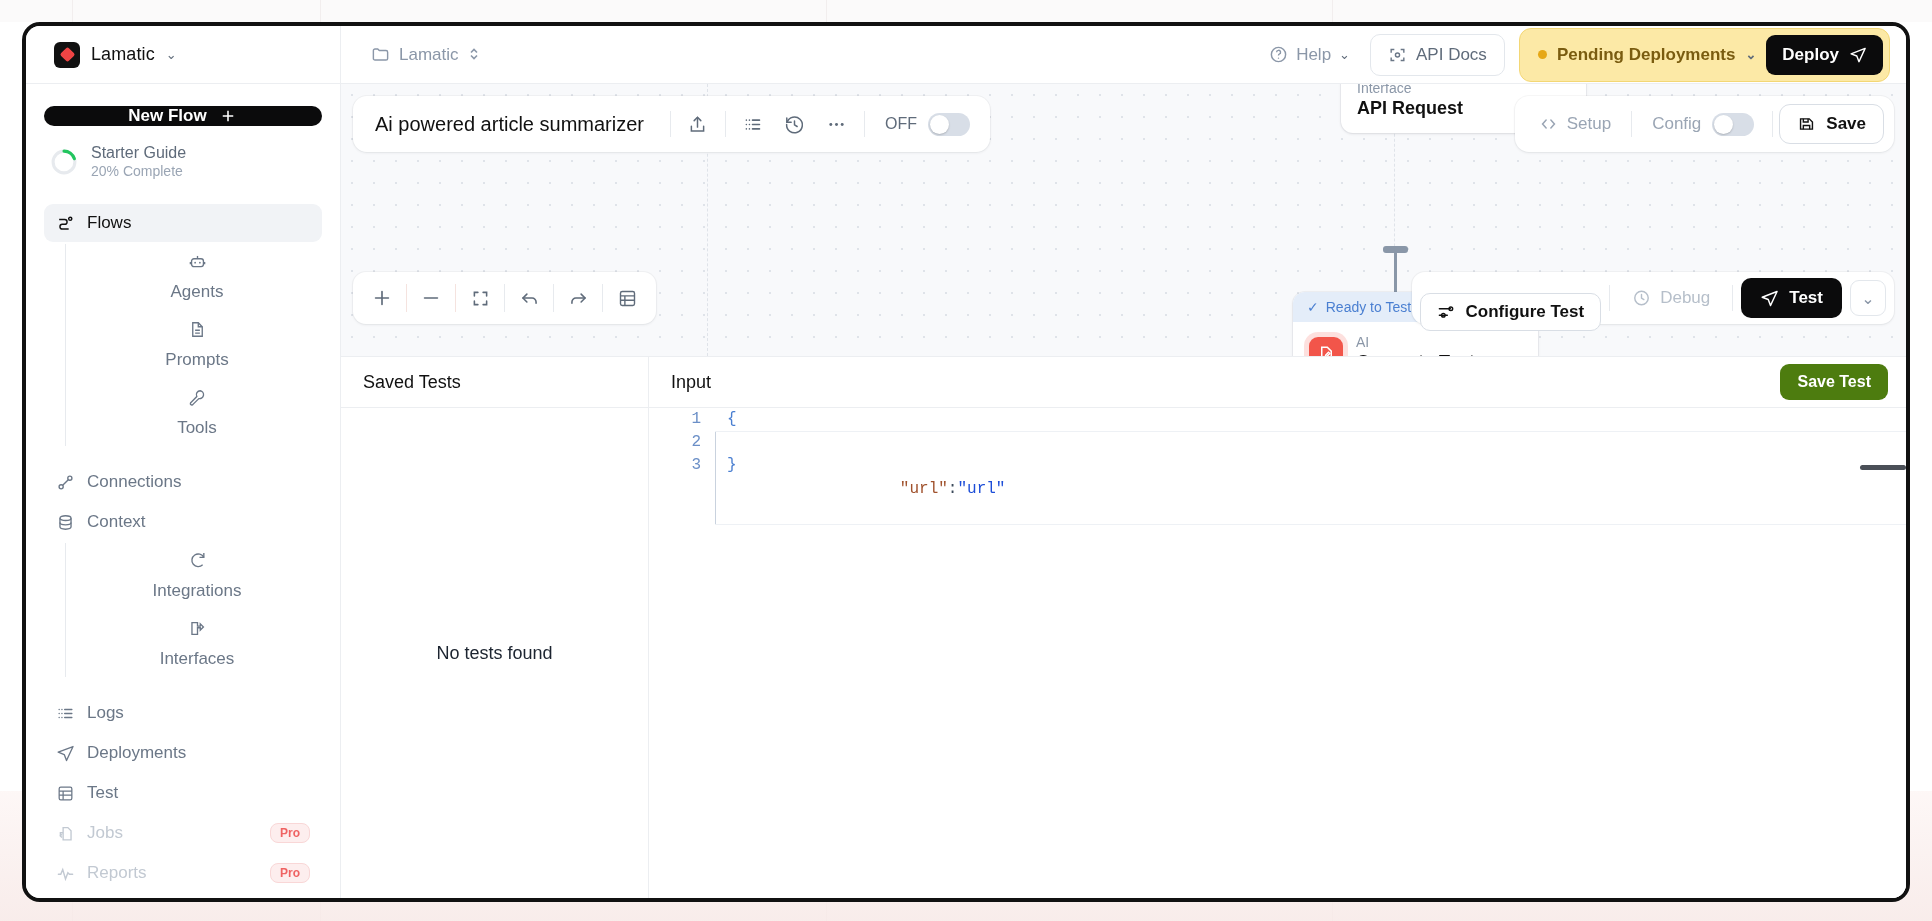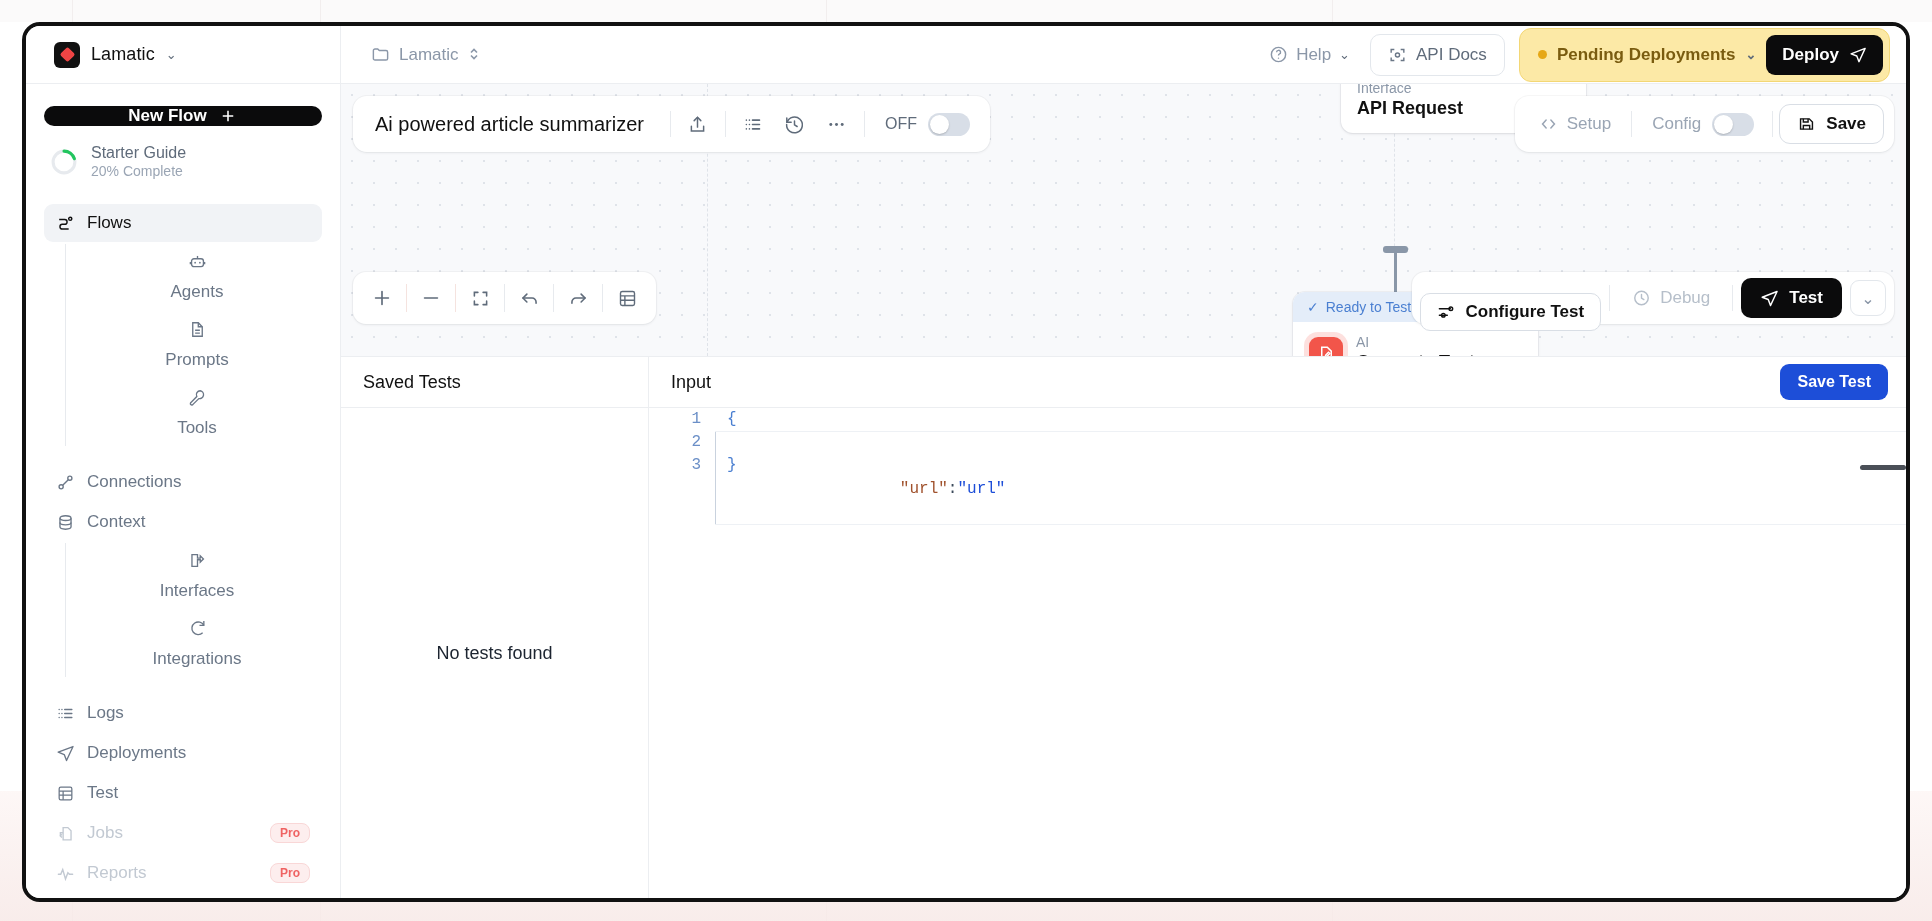--- a/index.html
+++ b/index.html
@@ -261,21 +261,21 @@
     flex:1 1 auto; display:flex; align-items:center; justify-content:center;
     color:#1c2430; font-size:18px;
   }
   .input-pane { flex:1 1 auto; display:flex; flex-direction:column; min-width:0; }
   .input-head {
     height:51px; min-height:51px; display:flex; align-items:center;
     padding: 0 18px 0 22px; border-bottom:1px solid #eceef1;
   }
   .input-head .ttl { font-size:18px; color:#111; font-weight:500; }
   .save-test-btn {
-    margin-left:auto; background:#1d4ed8; color:#fff;
+    margin-left:auto; background:#4d7c0f; color:#fff;
     border-radius:9px; padding:9px 17px; font-size:16px; font-weight:600;
   }
   .editor {
     flex:1 1 auto; position:relative; overflow:hidden;
     font-family:"Liberation Mono", monospace; font-size:16px;
   }
   .code-row { display:flex; align-items:flex-start; height:23px; line-height:23px; }
   .gutter {
     width: 66px; min-width:66px; text-align:right; padding-right:14px;
     color:#6b8fc7; user-select:none;
@@ -467,33 +467,33 @@
                 <path d="M5 12c0 1.7 3.1 3 7 3s7-1.3 7-3"></path>
               </svg>
           </span>
           <span>Context</span>
         </div>
 
         <div class="nav-group">
           <div class="nav-sub">
             <span class="ico">
               <svg width="19" height="19" viewBox="0 0 24 24" fill="none" stroke="#6b7787" stroke-width="1.7">
-                  <path d="M5 4.5h7v4.5h3.5v-3l4 4-4 4v-3H12v8.5H5z"></path>
-                </svg>
-            </span>
-            <span>Interfaces</span>
-          </div>
-          <div class="nav-sub">
-            <span class="ico">
-              <svg width="19" height="19" viewBox="0 0 24 24" fill="none" stroke="#6b7787" stroke-width="1.7">
                   <path d="M20 8a8 8 0 1 0-1.5 9.5"></path>
                   <path d="M14.5 8H20V2.6"></path>
                 </svg>
             </span>
             <span>Integrations</span>
+          </div>
+          <div class="nav-sub">
+            <span class="ico">
+              <svg width="19" height="19" viewBox="0 0 24 24" fill="none" stroke="#6b7787" stroke-width="1.7">
+                  <path d="M5 4.5h7v4.5h3.5v-3l4 4-4 4v-3H12v8.5H5z"></path>
+                </svg>
+            </span>
+            <span>Interfaces</span>
           </div>
         </div>
 
         <div class="nav-gap"></div>
 
         <div class="nav-item">
           <span class="ico">
             <svg width="19" height="19" viewBox="0 0 24 24" fill="none" stroke="#6b7787" stroke-width="1.8" stroke-linecap="round">
                 <path d="M4 7h.01M4 12h.01M4 17h.01M7.5 7h.01M7.5 12h.01M7.5 17h.01M11 7h9M11 12h9M11 17h9"></path>
               </svg>

